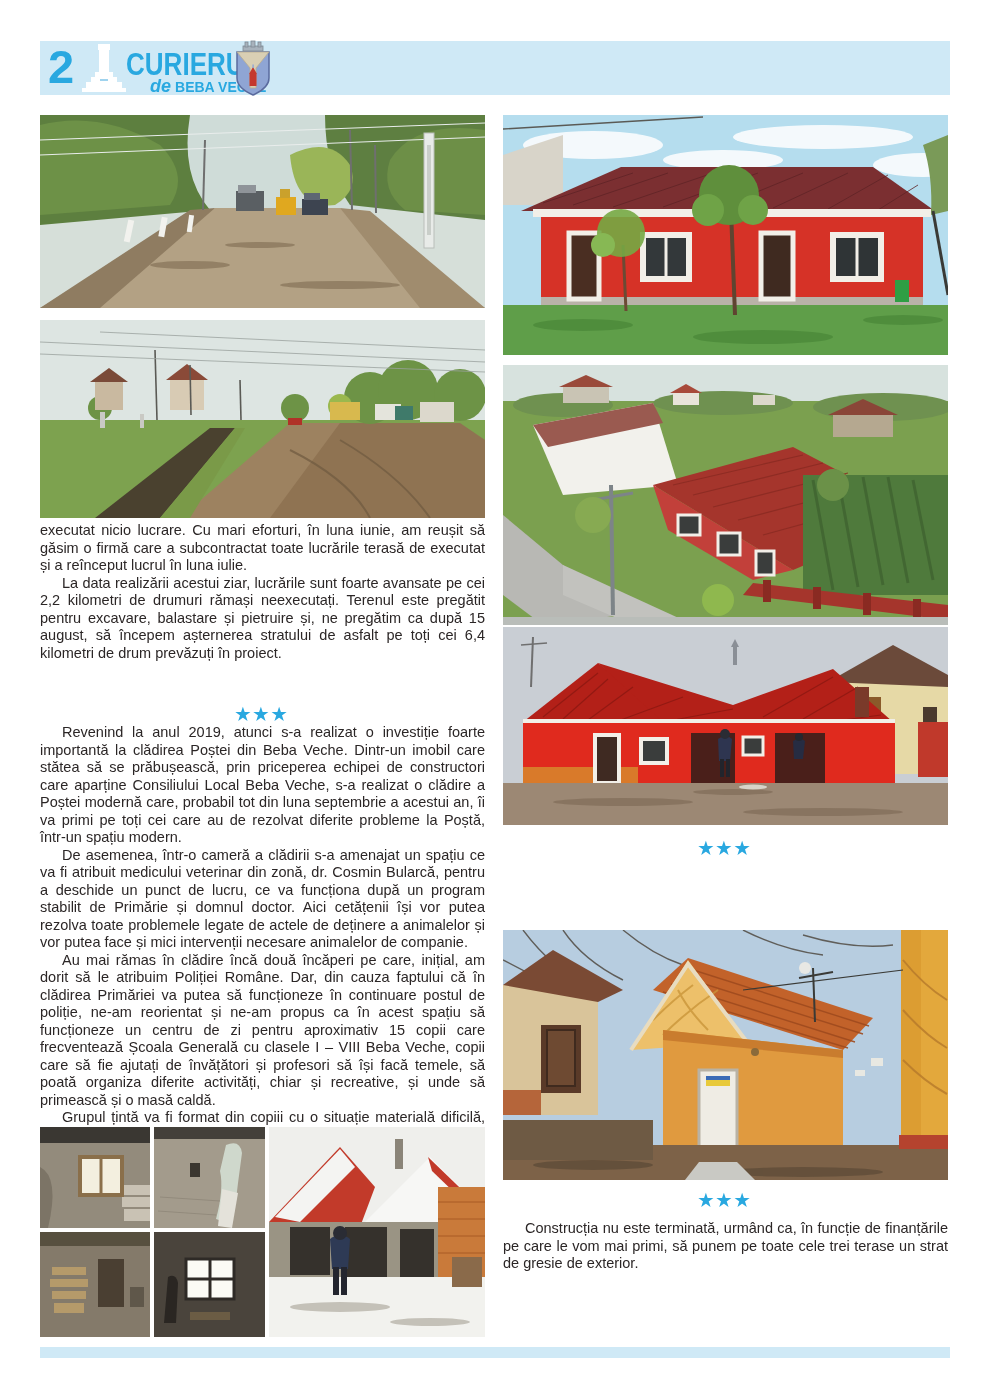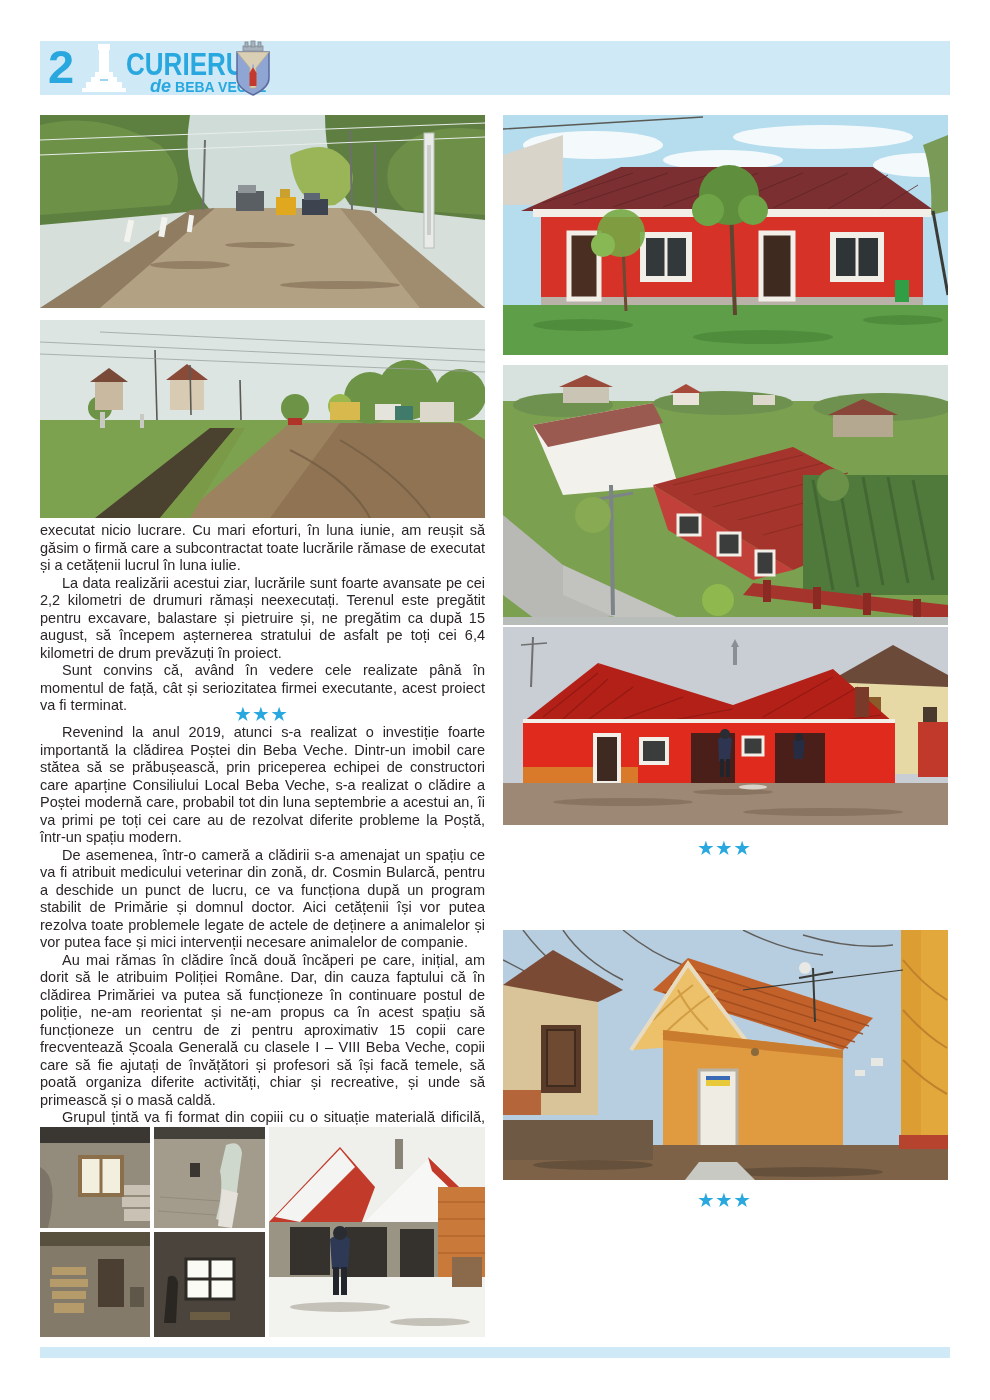--- a/index.html
+++ b/index.html
@@ -151,23 +151,22 @@
         <rect x="60" y="92" width="5" height="16"></rect>
         <rect x="100" y="94" width="4" height="14"></rect>
       </g>
     <g stroke="#6f5a40" stroke-width="2" opacity=".7">
       <path d="M250 130 q60 30 80 68" fill="none"></path>
         <path d="M300 120 q60 35 90 78" fill="none"></path>
     </g>
   </svg>
 
   <div class="txt col-l" style="top:522px">
-    <p>executat nicio lucrare. Cu mari eforturi, în luna iunie, am reușit să găsim o firmă care a subcontractat toate lucrările rămase de executat și a cetățenii lucrul în luna iulie.</p>
+    <p>executat nicio lucrare. Cu mari eforturi, în luna iunie, am reușit să găsim o firmă care a subcontractat toate lucrările terasă de executat și a reînceput lucrul în luna iulie.</p>
     <p class="ind">La data realizării acestui ziar, lucrările sunt foarte avansate pe cei 2,2 kilometri de drumuri rămași neexecutați. Terenul este pregătit pentru excavare, balastare și pietruire și, ne pregătim ca după 15 august, să începem așternerea stratului de asfalt pe toți cei 6,4 kilometri de drum prevăzuți în proiect.</p>
-    <p class="ind">Sunt convins că, având în vedere cele realizate până în momentul de față, cât și seriozitatea firmei executante, acest proiect va fi terminat.</p>
   </div>
 
   <div class="stars col-l" style="top:704px">★★★</div>
 
   <div class="txt col-l" style="top:724px">
     <p class="ind">Revenind la anul 2019, atunci s-a realizat o investiție foarte importantă la clădirea Poștei din Beba Veche. Dintr-un imobil care stătea să se prăbușească, prin priceperea echipei de constructori care aparține Consiliului Local Beba Veche, s-a realizat o clădire a Poștei modernă care, probabil tot din luna septembrie a acestui an, îi va primi pe toți cei care au de rezolvat diferite probleme la Poștă, într-un spațiu modern.</p>
     <p class="ind">De asemenea, într-o cameră a clădirii s-a amenajat un spațiu ce va fi atribuit medicului veterinar din zonă, dr. Cosmin Bularcă, pentru a deschide un punct de lucru, ce va funcționa după un program stabilit de Primărie și domnul doctor. Aici cetățenii își vor putea rezolva toate problemele legate de actele de deținere a animalelor și vor putea face și mici intervenții necesare animalelor de companie.</p>
     <p class="ind">Au mai rămas în clădire încă două încăperi pe care, inițial, am dorit să le atribuim Poliției Române. Dar, din cauza faptului că în clădirea Primăriei va putea să funcționeze în continuare postul de poliție, ne-am reorientat și ne-am propus ca în acest spațiu să funcționeze un centru de zi pentru aproximativ 15 copii care frecventează Școala Generală cu clasele I – VIII Beba Veche, copii care să fie ajutați de învățători și profesori să își facă temele, să poată organiza diferite activități, chiar și recreative, și unde să primească și o masă caldă.</p>
     <p class="ind">Grupul țintă va fi format din copiii cu o situație materială dificilă, cărora dorim să le oferim o șansă în plus.</p>
   </div>
@@ -472,17 +471,18 @@
     <line x1="240" y1="60" x2="400" y2="40" stroke="#3a3a36" stroke-width="1.2"></line>
     <g fill="#e8e8e2">
         <rect x="368" y="128" width="12" height="8"></rect>
         <rect x="352" y="140" width="10" height="6"></rect>
       </g>
   </svg>
 
   <div class="stars col-r" style="top:1190px">★★★</div>
 
   <div class="txt col-r" style="top:1220px">
+    <p class="ind">Construcția nu este terminată, urmând ca, în funcție de finanțările pe care le vom mai primi, să punem pe toate cele trei terase un strat de gresie de exterior.</p>
   </div>
 
   <div id="footer-band" class="band"></div>
 
 </div>
 
 </body></html>

